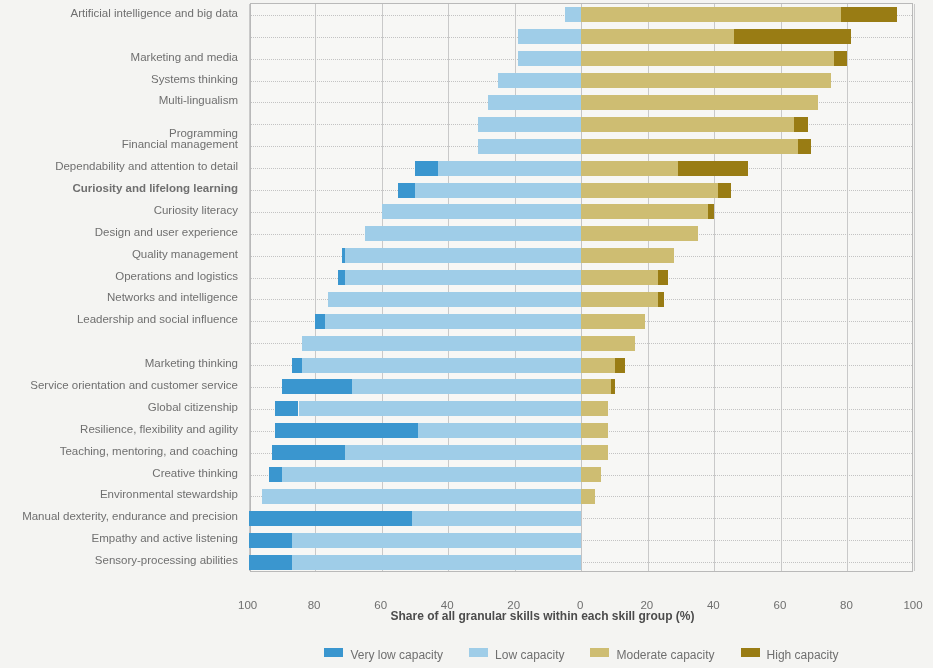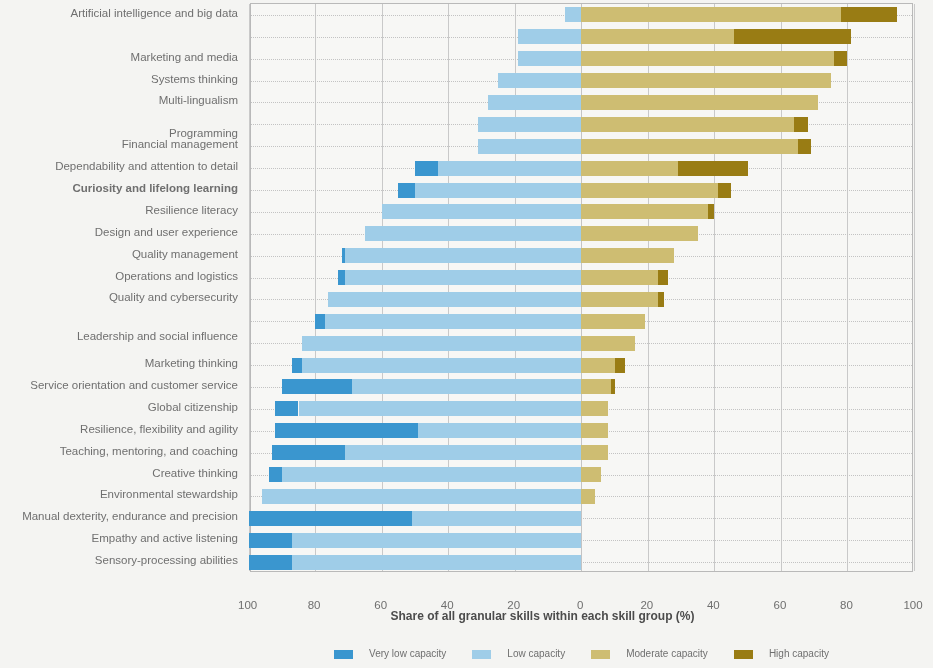--- a/index.html
+++ b/index.html
@@ -101,23 +101,23 @@
     top: 648px;
     left: 250px;
     width: 663px;
     display: flex;
     justify-content: center;
     align-items: center;
     gap: 26px;
   }
   .legend-item {
     display: flex;
-    align-items: flex-end;
-    gap: 16px;
-    font-size: 10px;
+    align-items: flex-start;
+    gap: 7px;
+    font-size: 12px;
     color: #6f6f6f;
     white-space: nowrap;
   }
   .legend-swatch {
     width: 19px;
     height: 9px;
     display: inline-block;
   }
 </style>
 </head>
@@ -127,26 +127,26 @@
 
   <div class="labels">
       <div class="cat-label" style="top: 3.94231px;">Artificial intelligence and big data</div>
       <div class="cat-label" style="top: 47.7115px;">Marketing and media</div>
       <div class="cat-label" style="top: 69.5962px;">Systems thinking</div>
       <div class="cat-label" style="top: 91.4808px;">Multi-lingualism</div>
       <div class="cat-label" style="top: 124px;">Programming</div>
       <div class="cat-label" style="top: 135.25px;">Financial management</div>
       <div class="cat-label" style="top: 157.135px;">Dependability and attention to detail</div>
       <div class="cat-label" style="top: 179.019px; font-weight: bold;">Curiosity and lifelong learning</div>
-      <div class="cat-label" style="top: 200.904px;">Resilience literacy</div>
+      <div class="cat-label" style="top: 200.904px;">Curiosity literacy</div>
       <div class="cat-label" style="top: 222.788px;">Design and user experience</div>
       <div class="cat-label" style="top: 244.673px;">Quality management</div>
       <div class="cat-label" style="top: 266.558px;">Operations and logistics</div>
-      <div class="cat-label" style="top: 288.442px;">Quality and cybersecurity</div>
-      <div class="cat-label" style="top: 310.327px; margin-top: 17px;">Leadership and social influence</div>
+      <div class="cat-label" style="top: 288.442px;">Networks and intelligence</div>
+      <div class="cat-label" style="top: 310.327px;">Leadership and social influence</div>
       <div class="cat-label" style="top: 354.096px;">Marketing thinking</div>
       <div class="cat-label" style="top: 375.981px;">Service orientation and customer service</div>
       <div class="cat-label" style="top: 397.865px;">Global citizenship</div>
       <div class="cat-label" style="top: 419.75px;">Resilience, flexibility and agility</div>
       <div class="cat-label" style="top: 441.635px;">Teaching, mentoring, and coaching</div>
       <div class="cat-label" style="top: 463.519px; padding-left: 48px;">Creative thinking</div>
       <div class="cat-label" style="top: 485.404px;">Environmental stewardship</div>
       <div class="cat-label" style="top: 507.288px;">Manual dexterity, endurance and precision</div>
       <div class="cat-label" style="top: 529.173px;">Empathy and active listening</div>
       <div class="cat-label" style="top: 551.058px;">Sensory-processing abilities</div>

